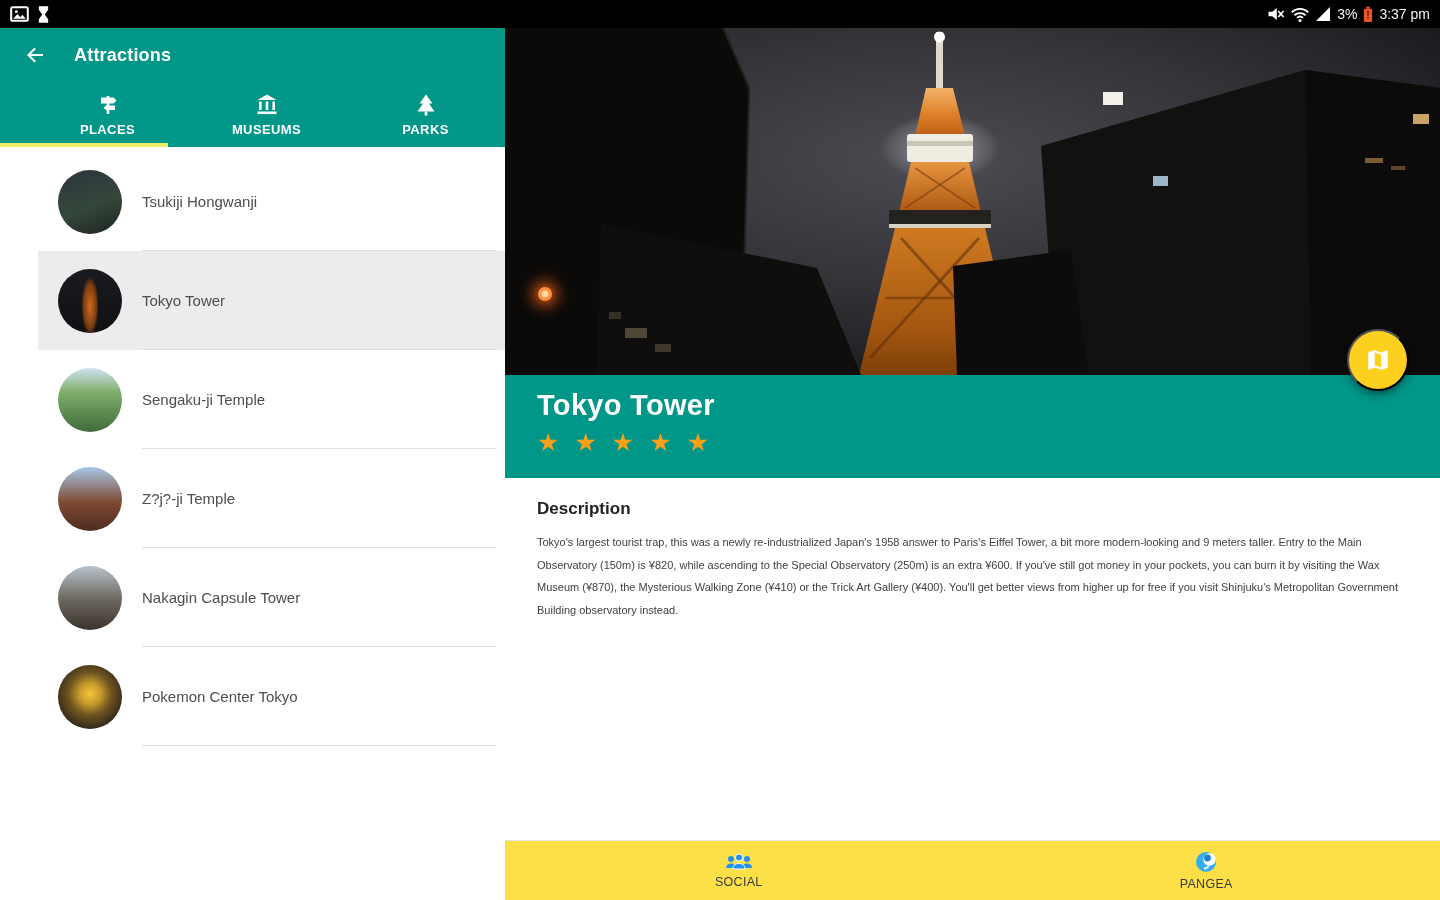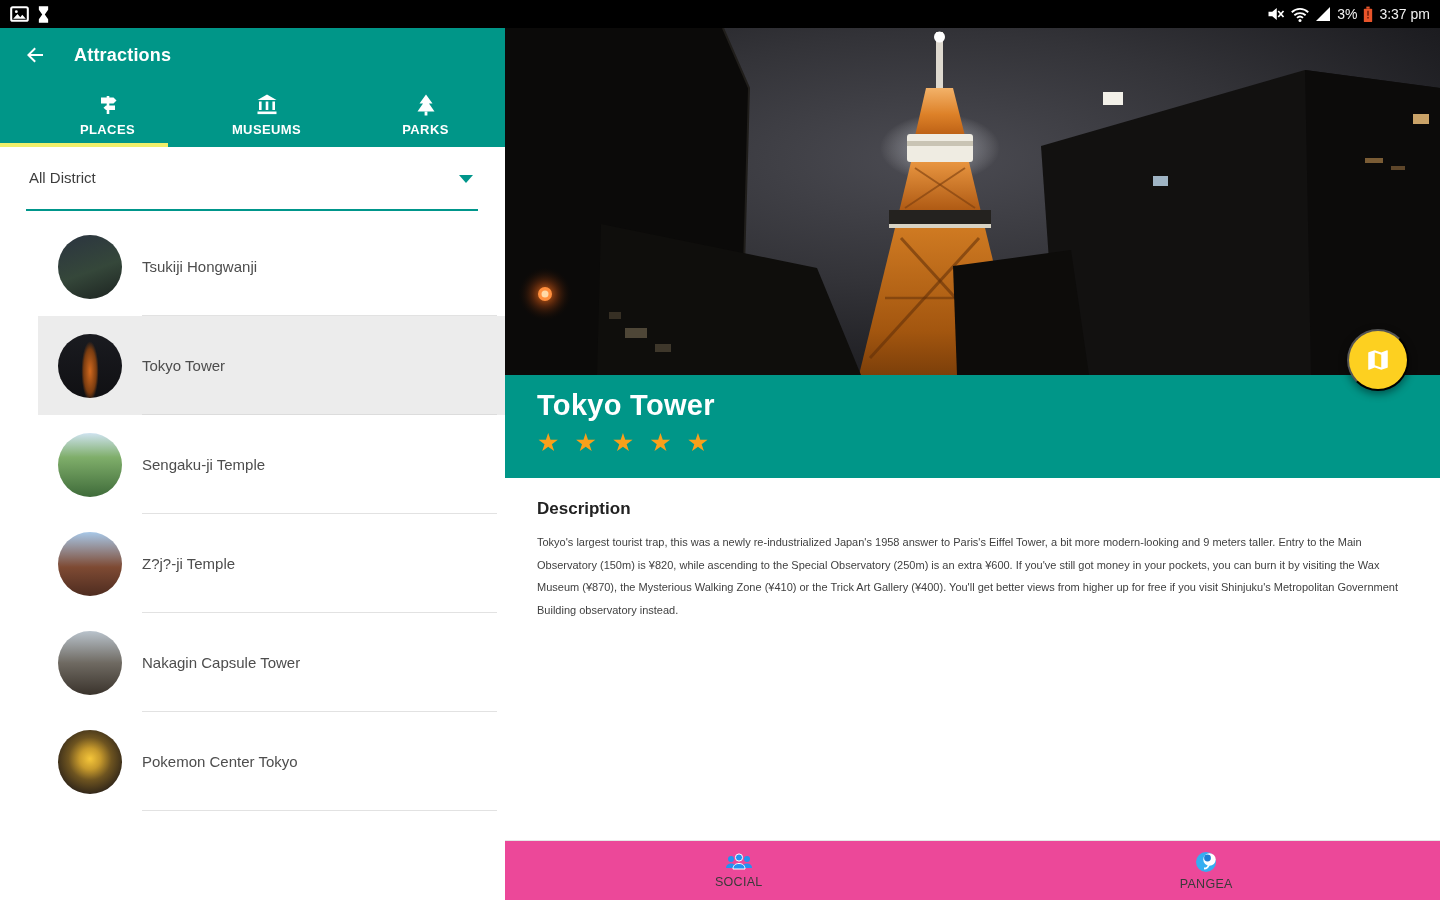--- a/index.html
+++ b/index.html
@@ -56,21 +56,21 @@
   .titlebar { position:relative; width:100%; height:103px; background:#009688; padding-left:32px; }
   .detail-title { color:#fff; font-size:29px; font-weight:bold; padding-top:14px; letter-spacing:.3px; }
   .stars { margin-top:8px; color:#f9a01b; font-size:25px; letter-spacing:15px; line-height:1; }
   .fab { position:absolute; left:842px; top:301px; width:62px; height:62px; border-radius:50%;
          background:#fdd020; box-shadow:0 3px 8px rgba(0,0,0,.45); display:flex; align-items:center;
          justify-content:center; cursor:pointer; z-index:5; }
   .content { padding:21px 28px 0 32px; }
   .section-heading { font-size:17px; font-weight:bold; color:#222; margin-bottom:12px; }
   .description { font-size:11px; line-height:22.5px; color:#3f3f3f; max-width:893px; }
 
-  .bottomnav { position:absolute; left:0; bottom:0; width:935px; height:60px; background:#ec4899;
+  .bottomnav { position:absolute; left:0; bottom:0; width:935px; height:60px; background:#fde047;
                border-top:1px solid #e6e6e6; display:flex; }
   .nav-item { flex:1; display:flex; flex-direction:column; align-items:center; justify-content:center;
               gap:3px; cursor:pointer; }
   .nav-label { font-size:12.5px; color:#3a3a3a; letter-spacing:.3px; }
 </style>
 </head>
 <body>
 
 <div class="screen">
 
@@ -144,25 +144,20 @@
           <svg width="24" height="24" viewBox="0 0 24 24">
             <polygon points="12,1.5 5.5,10.5 9,10.5 3.5,18.5 10.6,18.5 13.4,18.5 20.5,18.5 15,10.5 18.5,10.5" fill="#fff"></polygon>
             <rect x="10.6" y="18.5" width="2.8" height="4" fill="#fff"></rect>
           </svg>
           <span class="tab-label">PARKS</span>
         </div>
       </div>
       <div class="tab-indicator"></div>
     </div>
 
-    <div class="district">
-      <span class="district-label">All District</span>
-      <span class="district-caret"></span>
-      <span class="district-line"></span>
-    </div>
 
     <div class="list">
       <div class="list-item">
         <span class="thumb t0"></span>
         <span class="item-label">Tsukiji Hongwanji</span>
       </div>
       <div class="list-item selected">
         <span class="thumb t2"></span>
         <span class="item-label">Tokyo Tower</span>
       </div>

